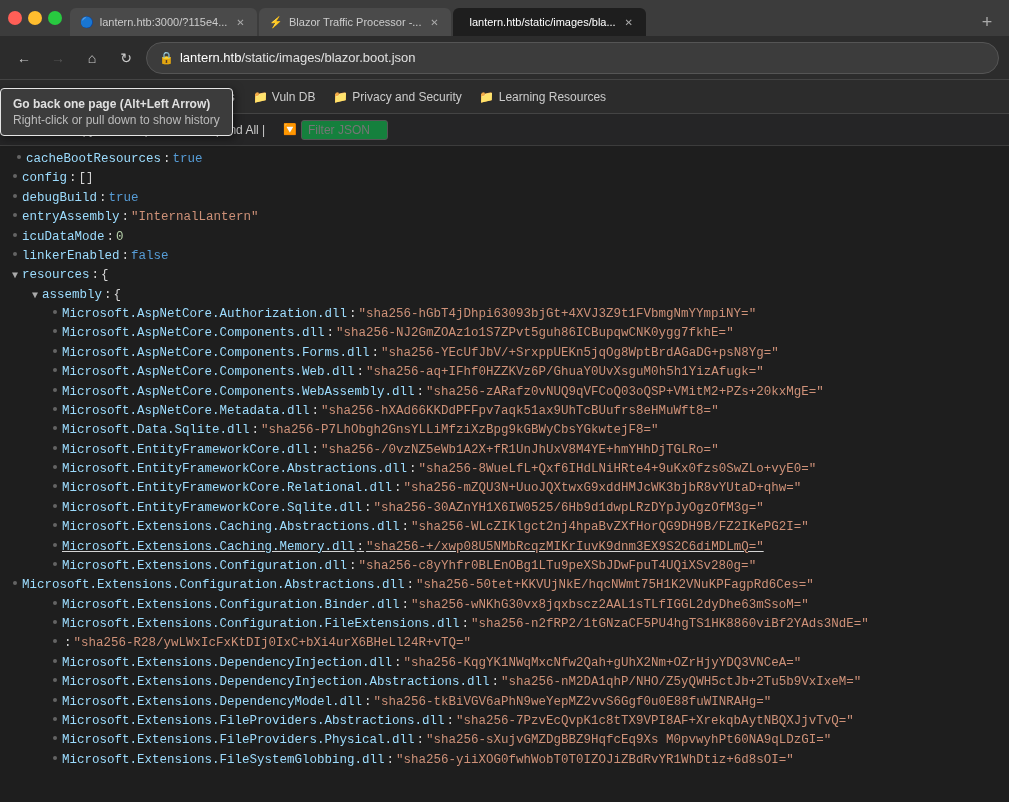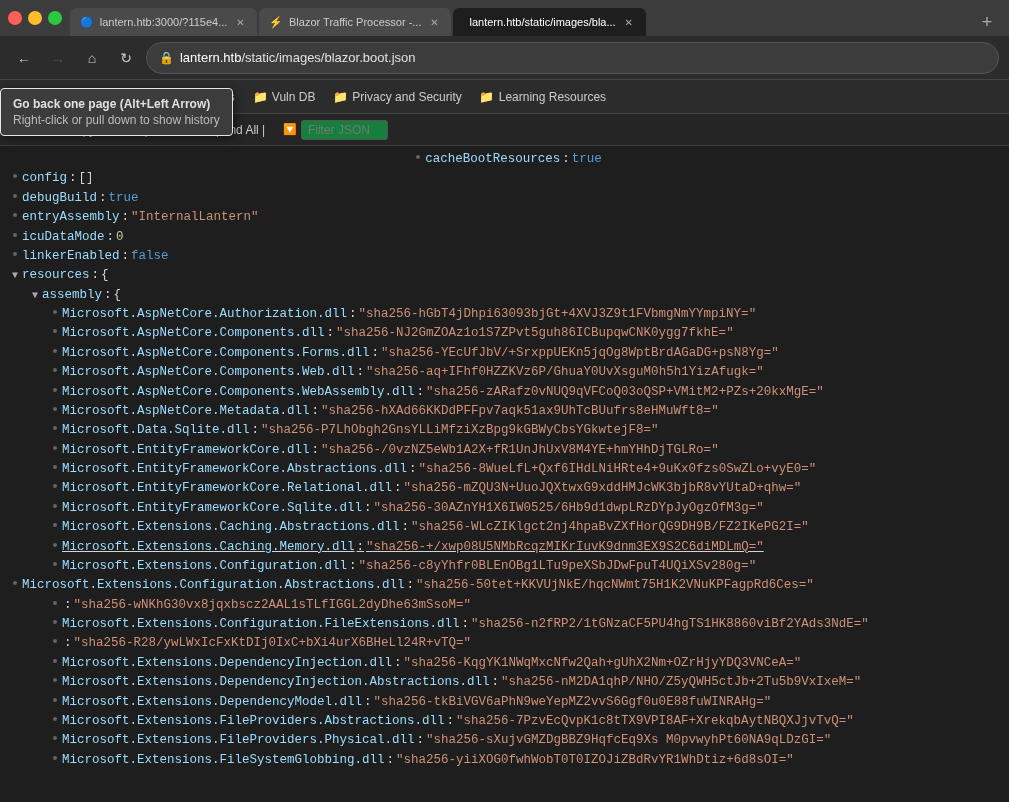--- a/index.html
+++ b/index.html
@@ -265,21 +265,21 @@
     <button class="json-tool-btn">Collapse All</button>
     <button class="json-tool-btn">Expand All |</button>
     <div class="json-filter-area">
       <span class="filter-icon">🔽</span>
       <input class="filter-input" type="text" placeholder="Filter JSON" style="">
     </div>
   </div>
 
   <div class="json-content">
     <div id="json-lines-container">
-        <div class="json-line" style="padding-left: 12px; justify-content: center;">
+        <div class="json-line" style="padding-left: 12px;">
     <div class="line-content">
       <span class="toggle leaf">
       <svg width="10" height="10" viewBox="0 0 10 10" style="opacity:0.5">
                 <circle cx="5" cy="5" r="2" fill="#aaa"></circle>
               </svg>
     </span>
       <span class="key">cacheBootResources</span>
             <span class="colon">:</span>
       <span class="val-bool">true</span>
     </div>
@@ -540,20 +540,21 @@
       <span class="val-str">"sha256-50tet+KKVUjNkE/hqcNWmt75H1K2VNuKPFagpRd6Ces="</span>
     </div>
   </div>
         <div class="json-line" style="padding-left: 48px;">
     <div class="line-content">
       <span class="toggle leaf">
       <svg width="10" height="10" viewBox="0 0 10 10" style="opacity:0.5">
                 <circle cx="5" cy="5" r="2" fill="#aaa"></circle>
               </svg>
     </span>
+      <span class="key">Microsoft.Extensions.Configuration.Binder.dll</span>
             <span class="colon">:</span>
       <span class="val-str">"sha256-wNKhG30vx8jqxbscz2AAL1sTLfIGGL2dyDhe63mSsoM="</span>
     </div>
   </div>
         <div class="json-line" style="padding-left: 48px;">
     <div class="line-content">
       <span class="toggle leaf">
       <svg width="10" height="10" viewBox="0 0 10 10" style="opacity:0.5">
                 <circle cx="5" cy="5" r="2" fill="#aaa"></circle>
               </svg>

